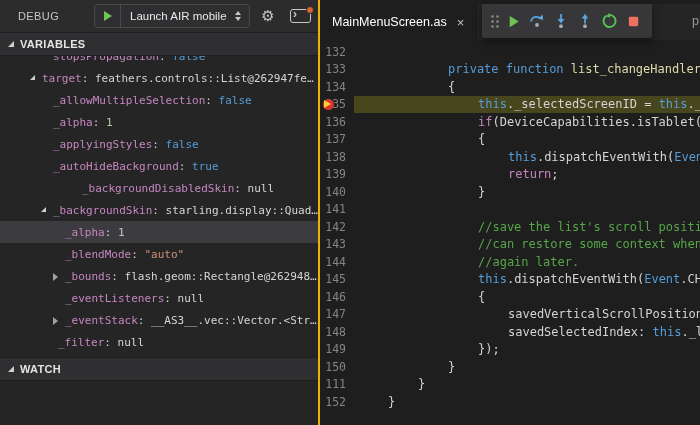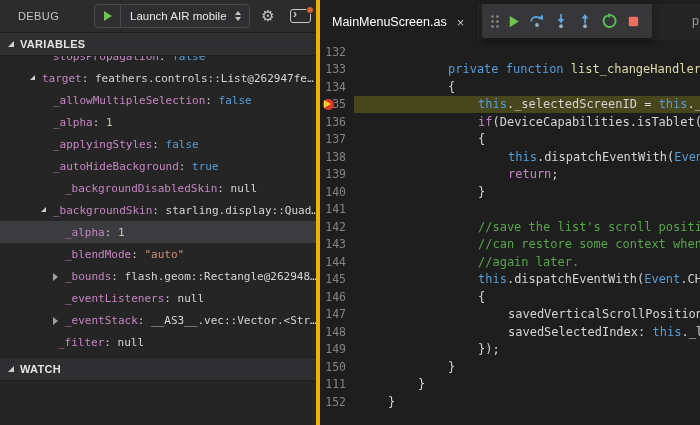--- a/index.html
+++ b/index.html
@@ -2,21 +2,21 @@
 <html><head>
 <meta charset="utf-8">
 <style>
   * { margin:0; padding:0; box-sizing:border-box; }
   html,body { background:#111; }
   .app { position:relative; width:700px; height:425px; background:#1e1e1e; overflow:hidden;
          font-family:"Liberation Sans", sans-serif; cursor:default; }
 
   
   .sidebar { position:absolute; left:0; top:0; width:320px; height:425px; background:#252526;
-             border-right:4px solid #eab308; overflow:hidden; }
+             border-right:2px solid #eab308; overflow:hidden; }
   .sb-toolbar { height:32px; background:#2c2c2d; position:relative; display:flex; align-items:center; }
   .debug-title { font-size:11px; color:#c5c5c5; letter-spacing:.4px; margin-left:18px; }
   .launch-group { position:absolute; left:94px; top:4px; height:24px; border:1px solid #4a4a4c;
                   border-radius:4px; background:#2f2f31; display:flex; align-items:center; }
   .launch-play { width:26px; height:100%; display:flex; align-items:center; justify-content:center;
                  border-right:1px solid #4a4a4c; }
   .tri-right-green { width:0; height:0; border-top:5px solid transparent; border-bottom:5px solid transparent;
                      border-left:8px solid #6fc452; }
   .launch-label { font-size:11.5px; color:#e8e8e8; padding:0 4px 0 9px; }
   .updown { display:flex; flex-direction:column; gap:2px; margin:0 8px 0 4px; }
@@ -115,21 +115,21 @@
       <span class="sect-label">VARIABLES</span>
     </div>
 
     <div id="var-rows">
         <div class="vrow"><span class="vtext" style="padding-left: 53px;"><span class="vname">stopsPropagation</span><span class="vsep">: </span><span class="vval bool">false</span></span></div>
         <div class="vrow"><span class="tw open" style="left: 30px;"></span><span class="vtext" style="padding-left: 42px;"><span class="vname">target</span><span class="vsep">: </span><span class="vval obj">feathers.controls::List@262947fe…</span></span></div>
         <div class="vrow"><span class="vtext" style="padding-left: 53px;"><span class="vname">_allowMultipleSelection</span><span class="vsep">: </span><span class="vval bool">false</span></span></div>
         <div class="vrow"><span class="vtext" style="padding-left: 53px;"><span class="vname">_alpha</span><span class="vsep">: </span><span class="vval num">1</span></span></div>
         <div class="vrow"><span class="vtext" style="padding-left: 53px;"><span class="vname">_applyingStyles</span><span class="vsep">: </span><span class="vval bool">false</span></span></div>
         <div class="vrow"><span class="vtext" style="padding-left: 53px;"><span class="vname">_autoHideBackground</span><span class="vsep">: </span><span class="vval bool">true</span></span></div>
-        <div class="vrow"><span class="vtext" style="padding-left: 65px; text-align: center;"><span class="vname">_backgroundDisabledSkin</span><span class="vsep">: </span><span class="vval null">null</span></span></div>
+        <div class="vrow"><span class="vtext" style="padding-left: 82px; text-align: center;"><span class="vname">_backgroundDisabledSkin</span><span class="vsep">: </span><span class="vval null">null</span></span></div>
         <div class="vrow"><span class="tw open" style="left: 41px;"></span><span class="vtext" style="padding-left: 53px;"><span class="vname">_backgroundSkin</span><span class="vsep">: </span><span class="vval obj">starling.display::Quad…</span></span></div>
         <div class="vrow sel"><span class="vtext" style="padding-left: 65px;"><span class="vname">_alpha</span><span class="vsep">: </span><span class="vval num">1</span></span></div>
         <div class="vrow"><span class="vtext" style="padding-left: 65px;"><span class="vname">_blendMode</span><span class="vsep">: </span><span class="vval str">"auto"</span></span></div>
         <div class="vrow"><span class="tw closed" style="left: 53px;"></span><span class="vtext" style="padding-left: 65px;"><span class="vname">_bounds</span><span class="vsep">: </span><span class="vval obj">flash.geom::Rectangle@262948…</span></span></div>
         <div class="vrow"><span class="vtext" style="padding-left: 65px;"><span class="vname">_eventListeners</span><span class="vsep">: </span><span class="vval null">null</span></span></div>
         <div class="vrow"><span class="tw closed" style="left: 53px;"></span><span class="vtext" style="padding-left: 65px;"><span class="vname">_eventStack</span><span class="vsep">: </span><span class="vval obj">__AS3__.vec::Vector.&lt;Str…</span></span></div>
         <div class="vrow"><span class="vtext" style="padding-left: 58px;"><span class="vname">_filter</span><span class="vsep">: </span><span class="vval null">null</span></span></div>
         <div class="vrow"></div>
       </div>
 

